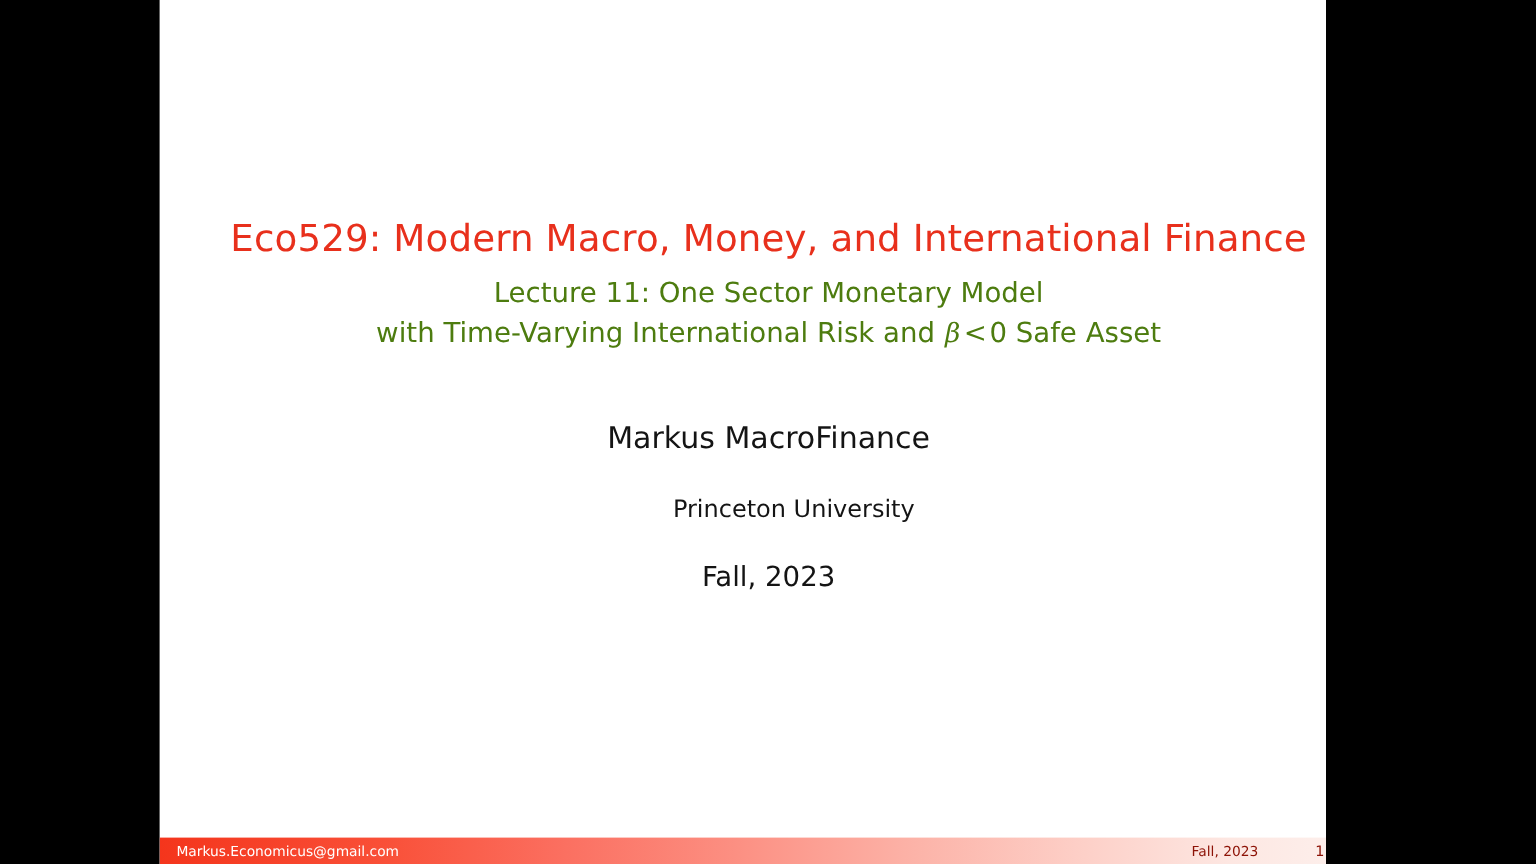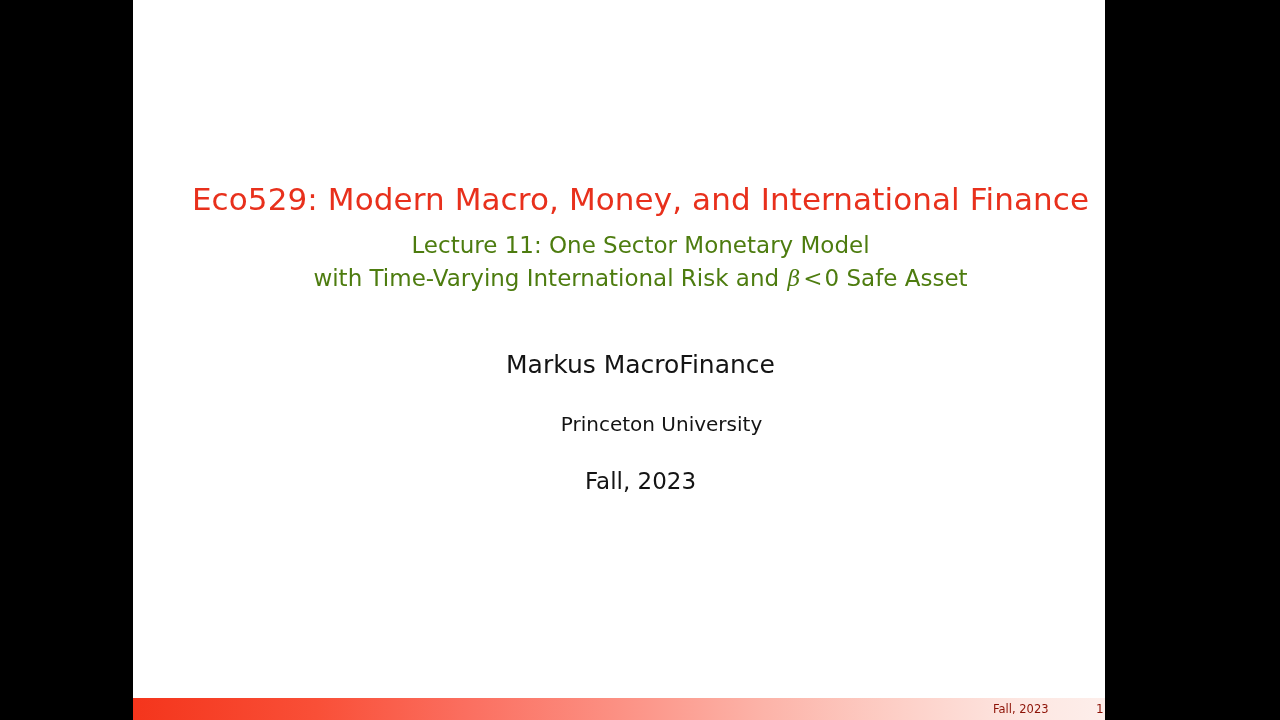--- a/index.html
+++ b/index.html
@@ -193,20 +193,21 @@
       <div class="author">Markus MacroFinance</div>
 
       <div class="institute">Princeton University</div>
 
       <div class="date">Fall, 2023</div>
 
     </div>
 
     <div id="footer">
 
+      <span class="foot-author">Markus.Economicus@gmail.com</span>
 
 
       <span class="foot-date">Fall, 2023</span>
 
       <span class="foot-frame"><span>1</span><span class="sep">/</span><span>43</span></span>
 
     </div>
 
   </div>
 </div>

